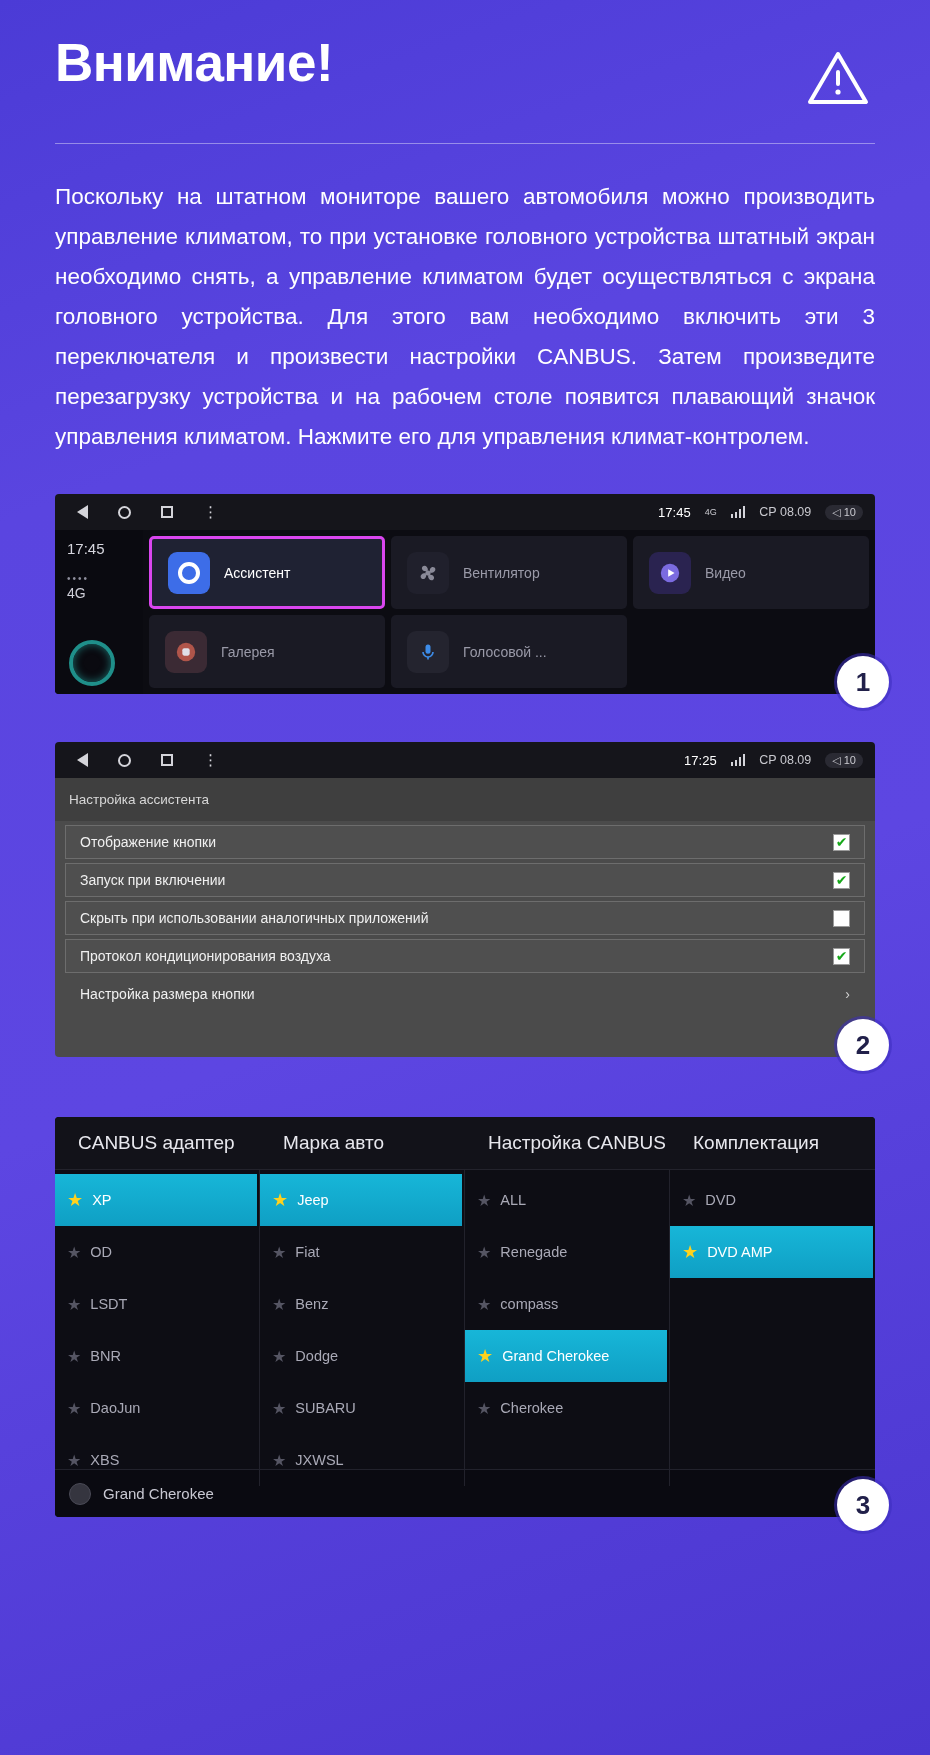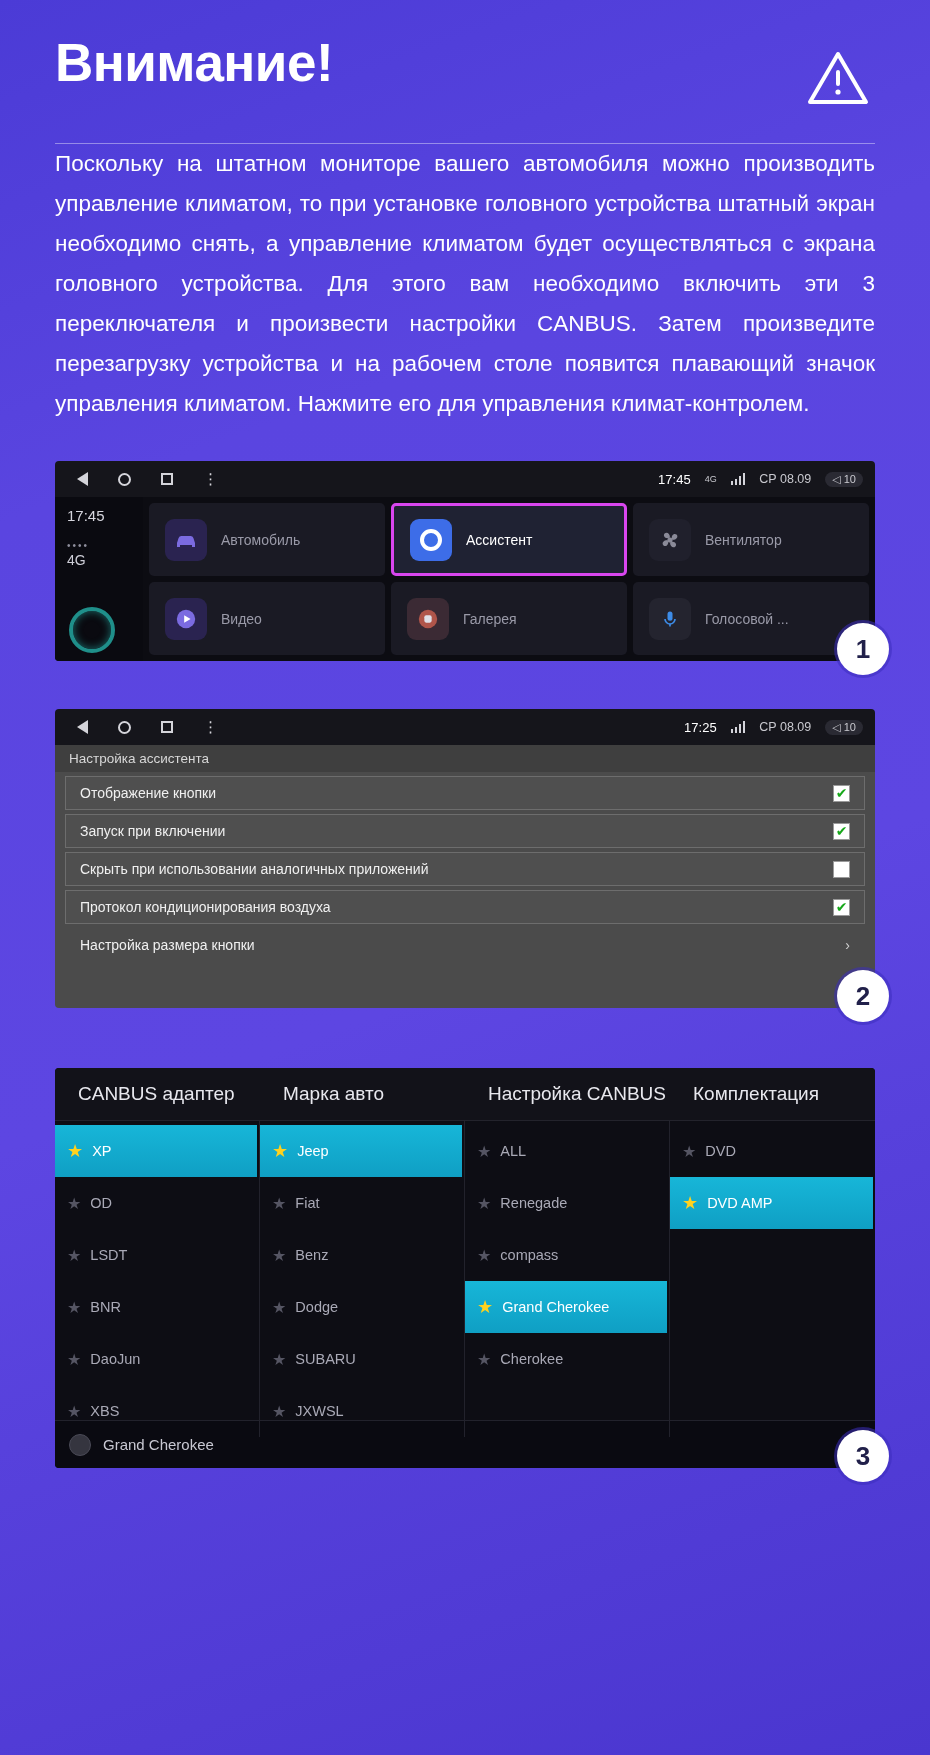--- a/index.html
+++ b/index.html
@@ -36,20 +36,21 @@
   }
   .warn-icon { margin-top: 16px; margin-right: 6px; }
   .divider {
     margin-top: 33px;
     height: 1px;
     background: rgba(255,255,255,0.40);
   }
 
   
   .body-text {
+    margin-top: 33px;
     color: #ffffff;
     font-size: 22.5px;
     line-height: 40px;
     text-align: justify;
     text-justify: inter-word;
   }
   .body-text p { margin: 0; }
 
   
   .screen {
@@ -160,21 +161,21 @@
   .ic-voice { background: #24242f; }
   .ring-w { width: 22px; height: 22px; border: 4px solid #ffffff; border-radius: 50%; }
 
   
   .s2 { margin-top: 48px; }
   .s2-body { background: #4b4b4b; padding-bottom: 46px; }
   .s2-title {
     background: #3f3f3f;
     color: #d8d8d8;
     font-size: 13.5px;
-    padding: 6px 14px;
+    padding: 14px 14px;
   }
   .s2-row {
     display: flex;
     align-items: center;
     justify-content: space-between;
     padding: 0 14px;
     height: 34px;
     color: #f0f0f0;
     font-size: 14px;
     border: 1px solid #6d6d6d;
@@ -297,28 +298,20 @@
       </div>
       <div class="s1-body">
         <div class="s1-left">
           <div>17:45</div>
           <div class="dots">••••</div>
           <div class="g4">4G</div>
           <div class="s1-ring"></div>
         </div>
         <div class="s1-grid">
 
-          <div class="tile">
-            <span class="tile-ic ic-car">
-              <svg width="24" height="24" viewBox="0 0 24 24">
-                  <path d="M3 15l1.6-5A3 3 0 0 1 7.5 8h9a3 3 0 0 1 2.9 2L21 15v4h-3v-2H6v2H3z" fill="#7b6be0"></path>
-                </svg>
-            </span>
-            <span>Автомобиль</span>
-          </div>
 
           <div class="tile sel">
             <span class="tile-ic ic-assist">
               <span class="ring-w"></span>
             </span>
             <span>Ассистент</span>
           </div>
 
           <div class="tile">
             <span class="tile-ic ic-fan">

